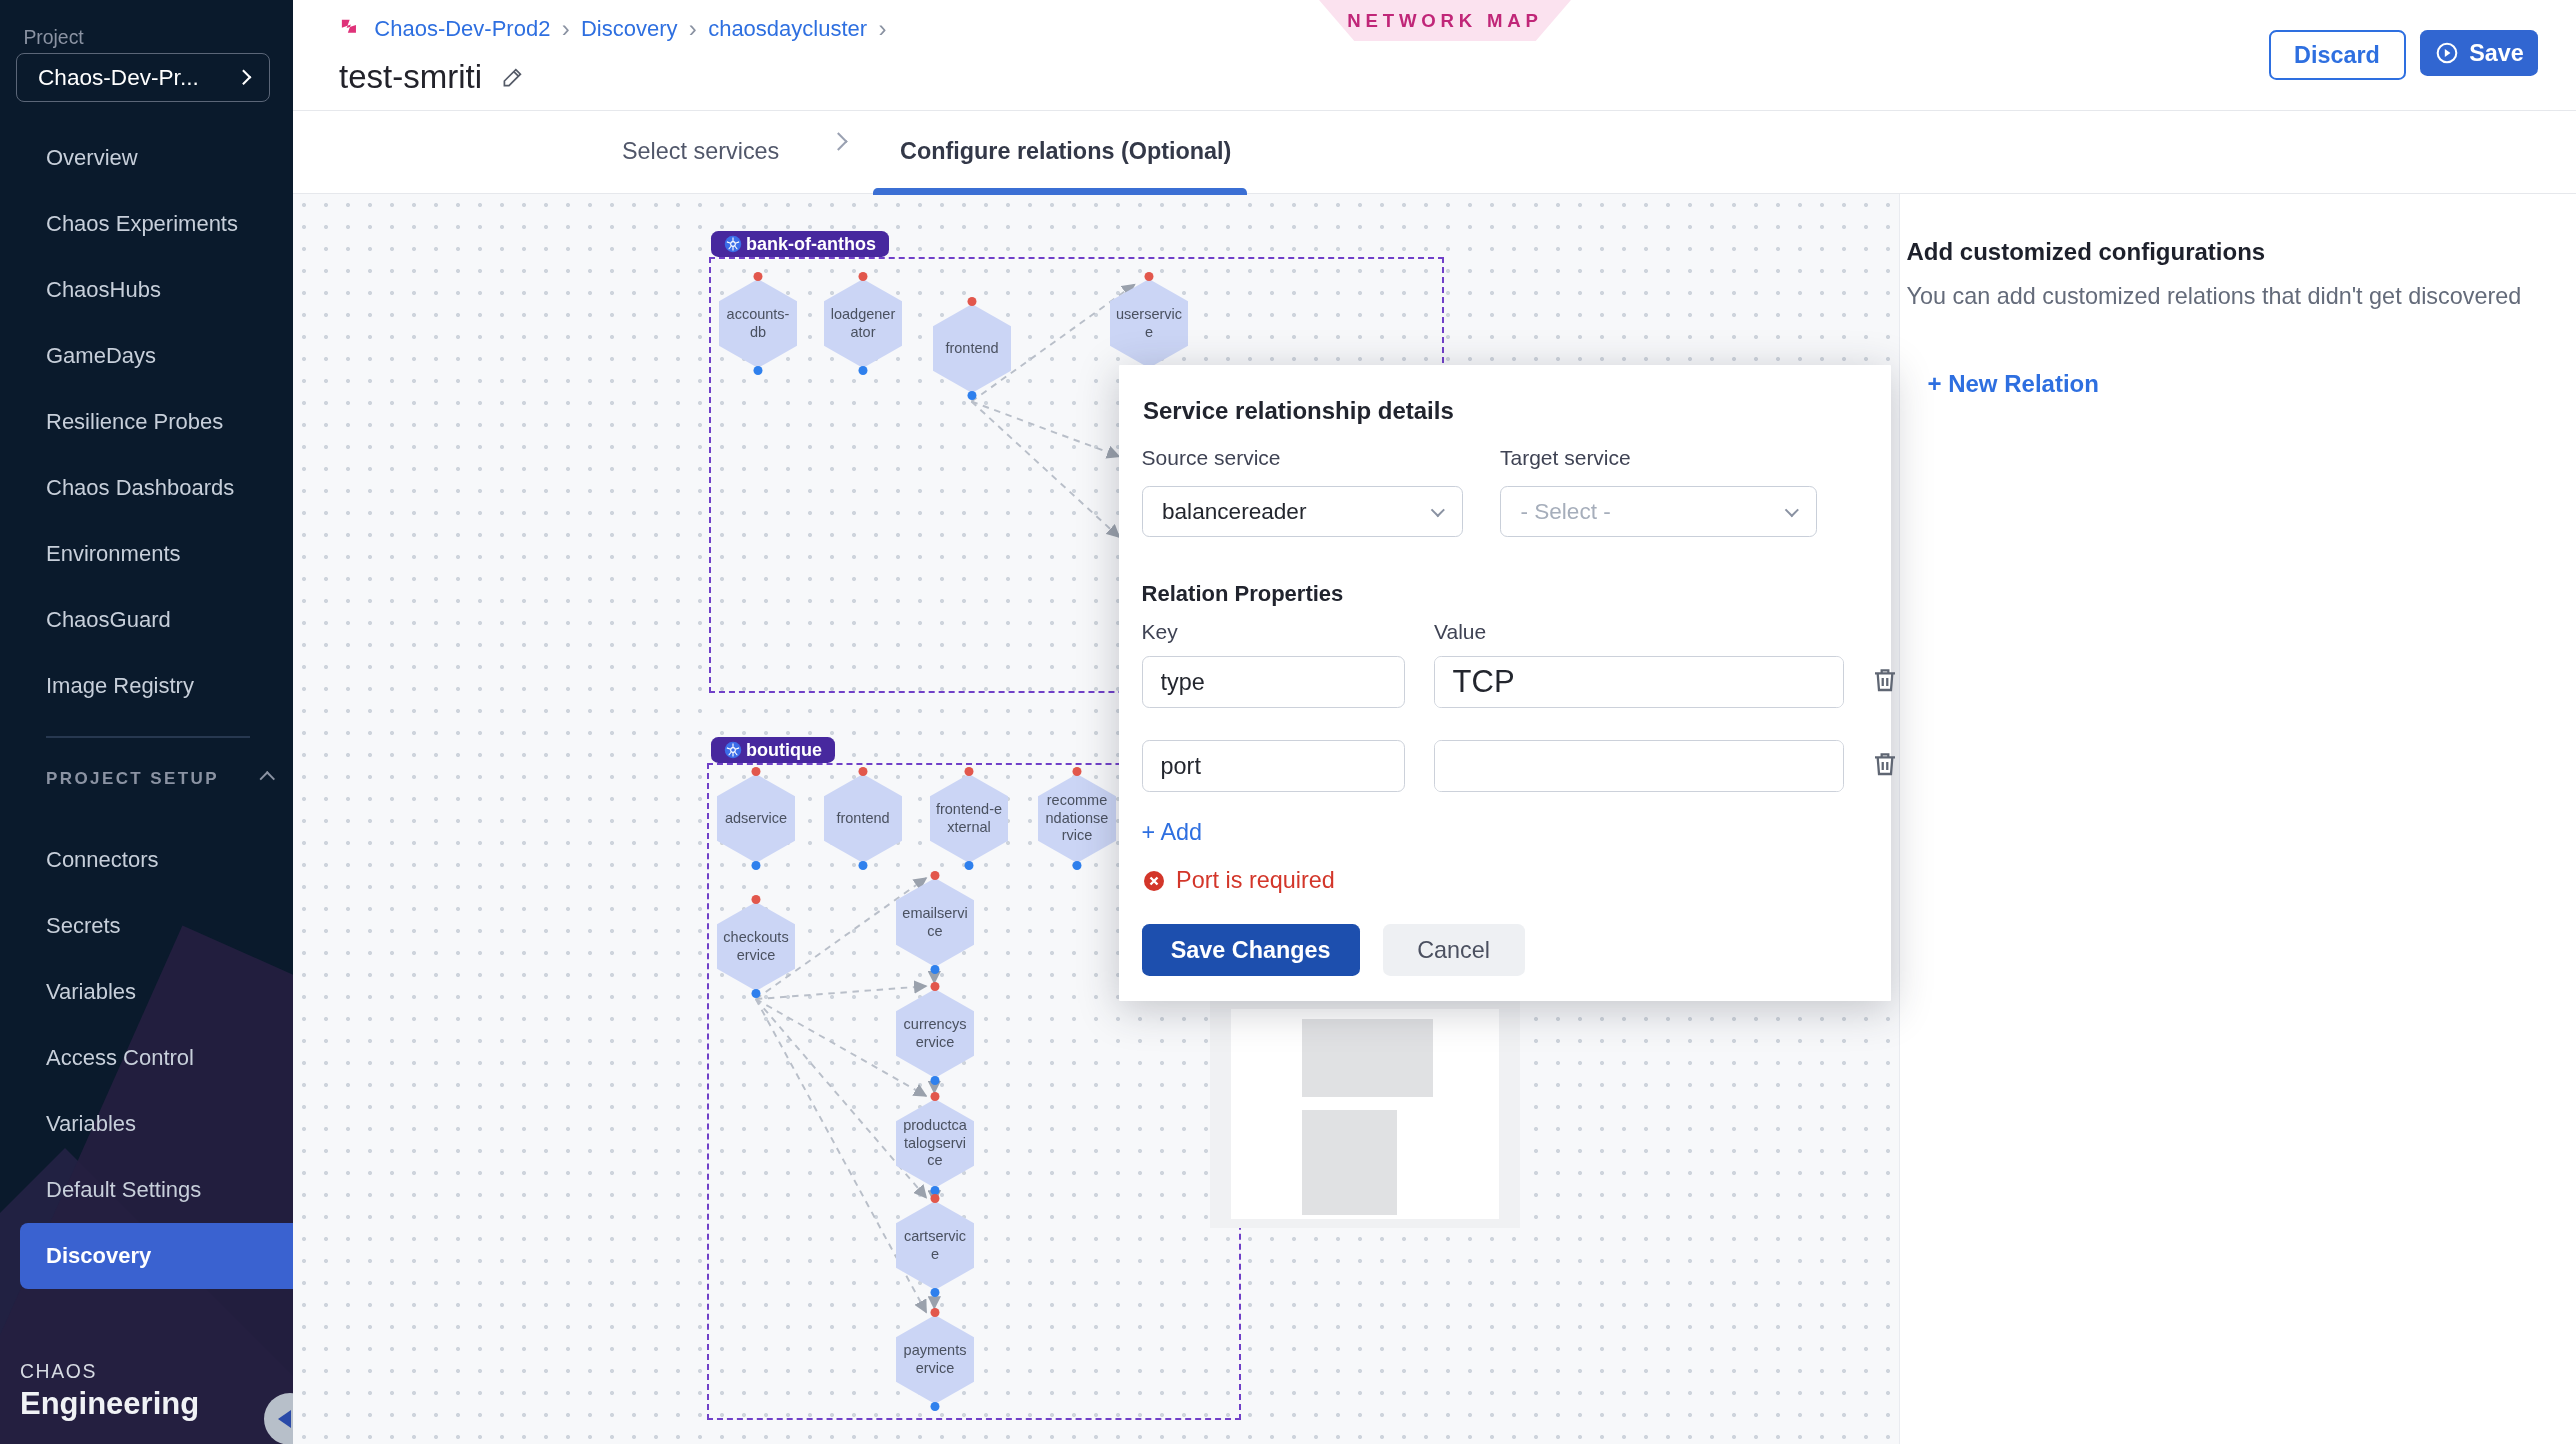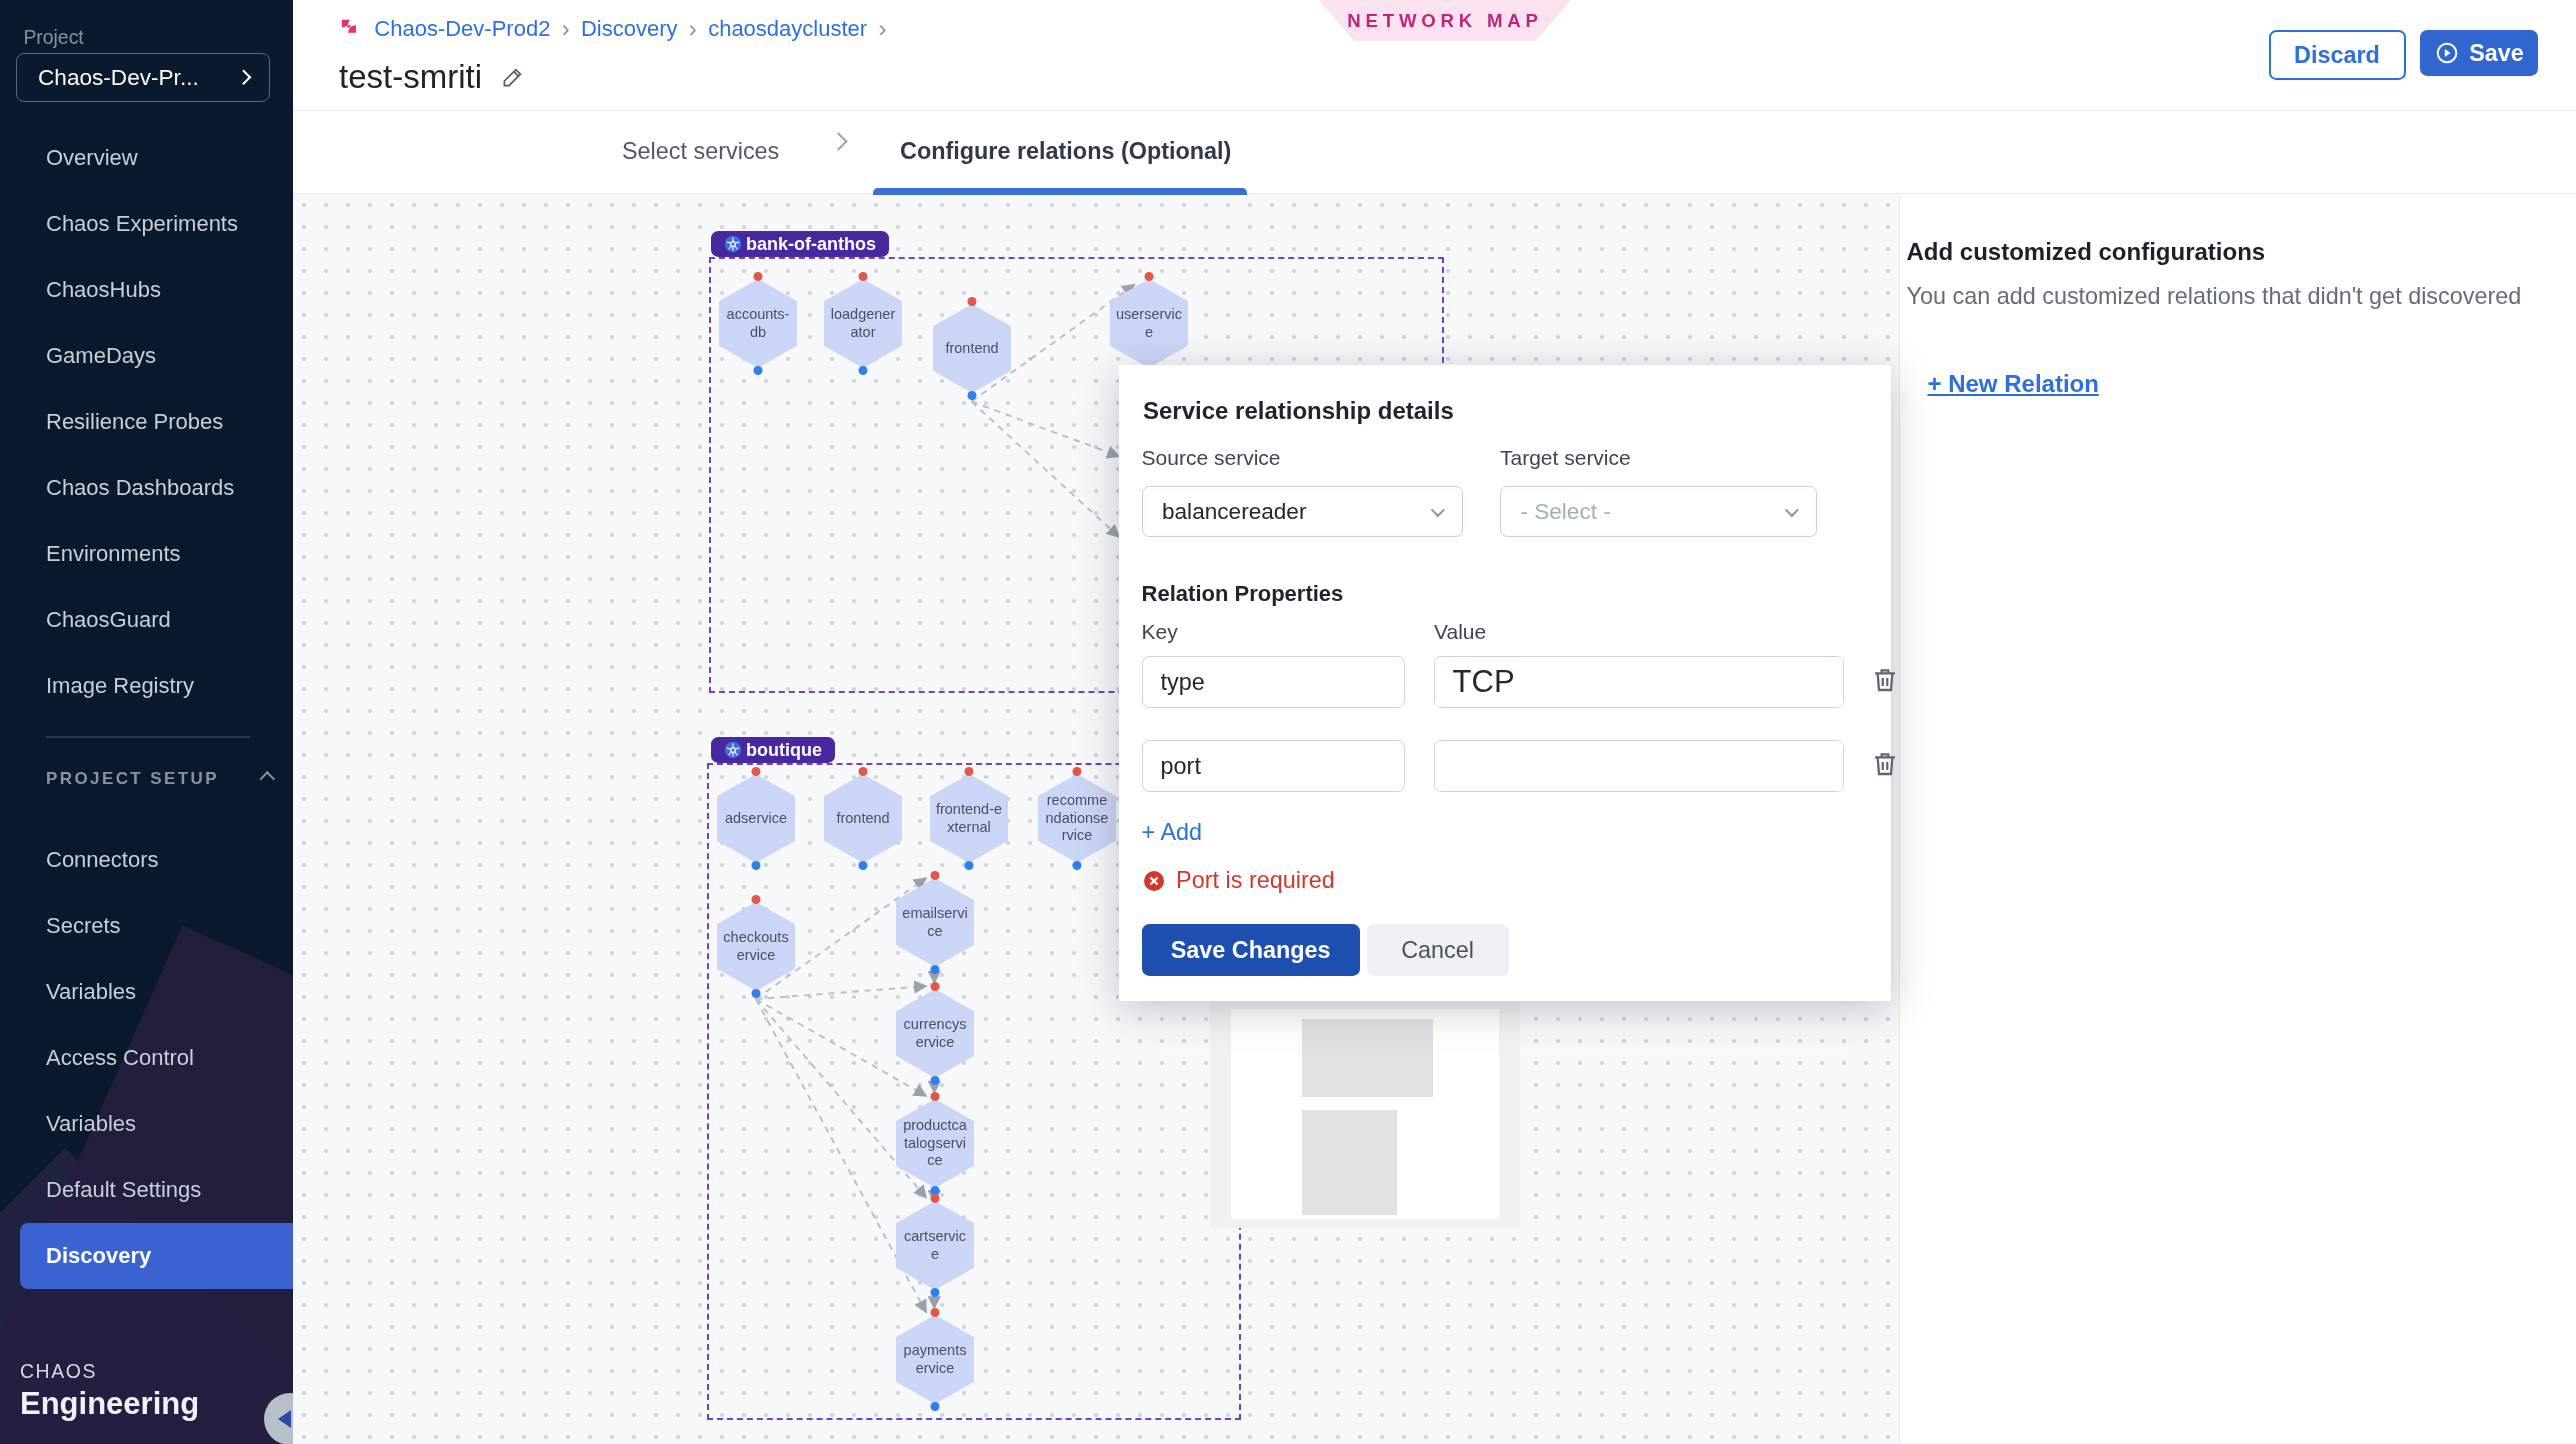--- a/index.html
+++ b/index.html
@@ -69,40 +69,40 @@
 
   .minimap { position:absolute; left:1210px; top:994px; width:310px; height:234px; background:#f0f1f3; z-index:6; }
   .minimap .inner { position:absolute; left:21px; top:15.3px; width:268px; height:210px; background:#fff; }
   .minimap .r1 { position:absolute; left:71px; top:9.7px; width:131px; height:78px; background:#e0e1e3; }
   .minimap .r2 { position:absolute; left:71px; top:101px; width:95px; height:105px; background:#e0e1e3; }
 
   
   .rpanel { position:absolute; left:1899px; top:194px; right:0; bottom:0; background:#fff; border-left:1.6px solid #e9ebf0; z-index:5; }
   .rp-head { position:absolute; left:6.5px; top:44px; font-size:24px; font-weight:bold; color:#1d202b; }
   .rp-sub { position:absolute; left:6.5px; top:89px; font-size:23.4px; color:#646b7a; }
-  .rp-new { position:absolute; left:27.5px; top:176px; font-size:24px; font-weight:bold; color:#2e6fe0; cursor:pointer;text-decoration:underline; }
+  .rp-new { position:absolute; left:27.5px; top:176px; font-size:24px; font-weight:bold; color:#2e6fe0; cursor:pointer; }
 
   
   .modal { position:absolute; left:1119px; top:365px; width:772px; height:636px; background:#fff; border-radius:1px; box-shadow:0 8px 40px rgba(40,45,60,.25); z-index:30; }
   .m-title { position:absolute; left:24px; top:32px; font-size:24px; font-weight:bold; color:#21242e; }
   .m-label { position:absolute; font-size:21px; color:#3f4354; font-weight:500; }
   .m-select { position:absolute; height:51px; border:1.6px solid #c9cfd9; border-radius:7.3px; background:#fff; display:flex; align-items:center; padding:0 19.4px; font-size:22.6px; cursor:pointer; }
   .m-select .txt { flex:1; }
   .m-select .chev { color:#8a92a2; width:9.7px; height:9.7px; border-width:2px; margin-top:-3.2px; }
   .m-sec { position:absolute; left:22.6px; top:216px; font-size:22px; font-weight:bold; color:#21242e; }
   .prop-rows { position:absolute; left:22.6px; top:291px; width:727px; }
   .prop-row { position:relative; height:52px; margin-bottom:32px; }
   .key-input { position:absolute; left:0; top:0; width:263px; height:52px; border:1.6px solid #ccd1da; border-radius:7.3px; padding:0 18px; font-size:23.4px; color:#23262e; font-family:inherit; background:#fff; }
   .val-group { position:absolute; left:292px; top:0; width:410px; height:52px; border:1.6px solid #ccd1da; border-radius:7.3px; background:#fff; display:flex; overflow:hidden; }
   .val-input { flex:1; border:none; outline:none; padding:0 18px; font-size:31px; color:#23262e; font-family:Liberation Sans, sans-serif; }
   .pin-seg { width:63px; background:#eef0f4; border-left:1.6px solid #dfe3e9; display:flex; align-items:center; justify-content:center; cursor:pointer; }
   .trash { position:absolute; left:727px; top:8px; width:36px; height:36px; cursor:pointer; }
   .m-add { position:absolute; left:22.6px; top:454px; font-size:23.4px; font-weight:500; color:#2e6fe0; cursor:pointer; }
   .m-error { position:absolute; left:22.6px; top:502px; display:flex; align-items:center; gap:10.5px; font-size:23.4px; color:#d3362a; }
-  .m-actions { position:absolute; left:22.6px; top:559px; display:flex; gap:7px; }
+  .m-actions { position:absolute; left:22.6px; top:559px; display:flex; gap:23px; }
   .btn-savechanges { width:218px; height:52px; background:#1d4fae; border-radius:7.3px; color:#fff; font-size:23.4px; font-weight:bold; display:flex; align-items:center; justify-content:center; cursor:pointer; }
   .btn-cancel { width:142px; height:52px; background:#eef0f3; border-radius:7.3px; color:#4b5060; font-size:23.4px; font-weight:500; display:flex; align-items:center; justify-content:center; cursor:pointer; }
 
   svg { display:block; }
 </style>
 </head>
 <body>
 
 <div class="canvas"></div>
 

